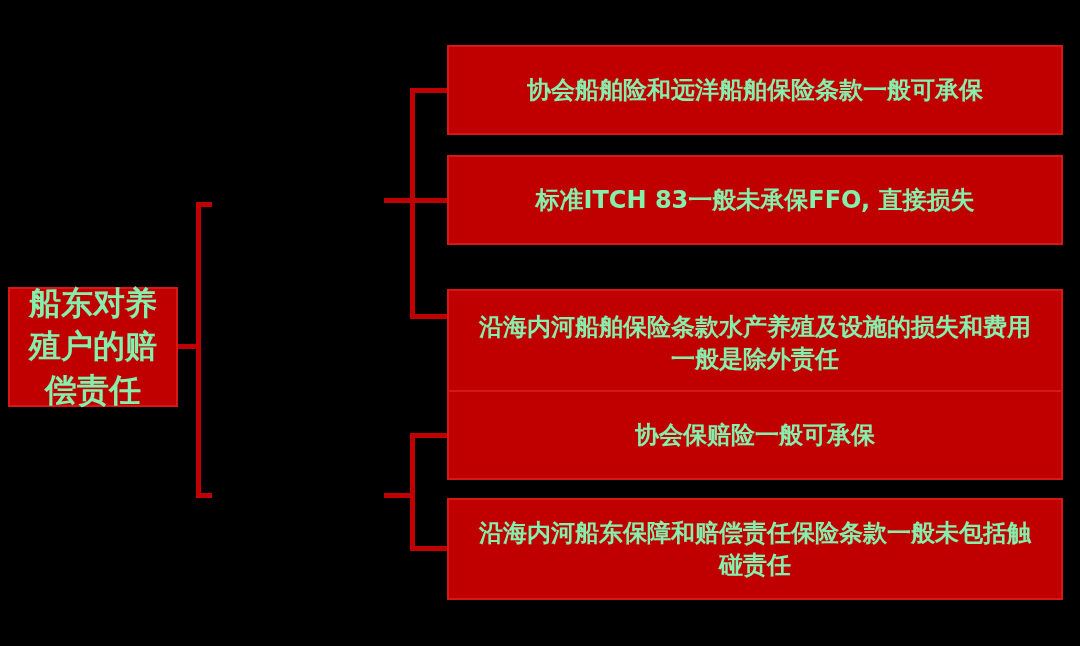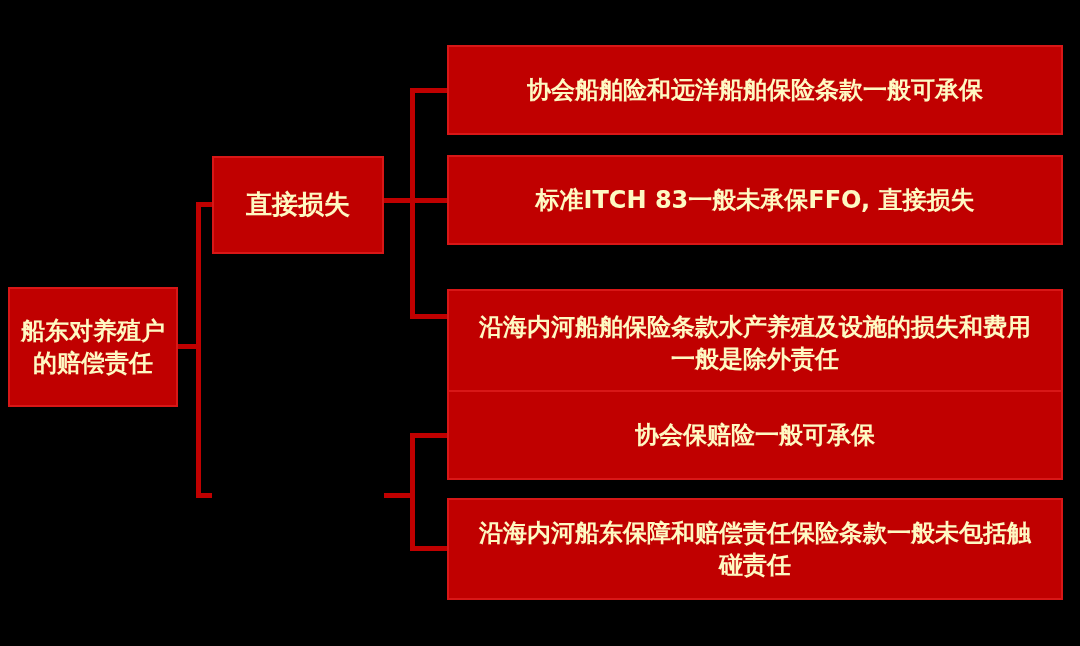--- a/index.html
+++ b/index.html
@@ -12,35 +12,35 @@
     width: 1080px;
     height: 646px;
     background: #000000;
     overflow: hidden;
     font-family: "DejaVu Sans", "Liberation Sans", sans-serif;
   }
   .node {
     position: absolute;
     background: #c00000;
     border: 2px solid #d81717;
-    color: #fef9c3;
+    color: #86efac;
     font-weight: bold;
     display: flex;
     align-items: center;
     justify-content: center;
     text-align: center;
     box-sizing: border-box;
     line-height: 1.35;
   }
   .root-node {
     left: 8px;
     top: 287px;
     width: 170px;
     height: 120px;
-    font-size: 24px;
+    font-size: 32px;
     padding: 0 10px;
   }
   .branch-node {
     left: 212px;
     width: 172px;
     font-size: 26px;
   }
   .branch-direct { top: 156px; height: 98px; }
   .branch-indirect { top: 452px; height: 90px; }
   .leaf-node {
@@ -74,21 +74,20 @@
   <div class="line" style="left:410px; top:88px; width:37px; height:5px;"></div>
   <div class="line" style="left:410px; top:314px; width:37px; height:5px;"></div>
 
   <div class="line" style="left:384px; top:493px; width:31px; height:5px;"></div>
   <div class="line" style="left:410px; top:433px; width:5px; height:116px;"></div>
   <div class="line" style="left:410px; top:433px; width:37px; height:5px;"></div>
   <div class="line" style="left:410px; top:546px; width:37px; height:5px;"></div>
 
   <div class="node root-node">船东对养殖户的赔偿责任</div>
 
-  <div class="node branch-node branch-direct">直接损失</div>
 
 
   <div class="node leaf-node leaf-1">协会船舶险和远洋船舶保险条款一般可承保</div>
 
   <div class="node leaf-node leaf-2">标准ITCH 83一般未承保FFO, 直接损失</div>
 
   <div class="node leaf-node leaf-3">沿海内河船舶保险条款水产养殖及设施的损失和费用一般是除外责任</div>
 
   <div class="node leaf-node leaf-5">沿海内河船东保障和赔偿责任保险条款一般未包括触碰责任</div>
 

